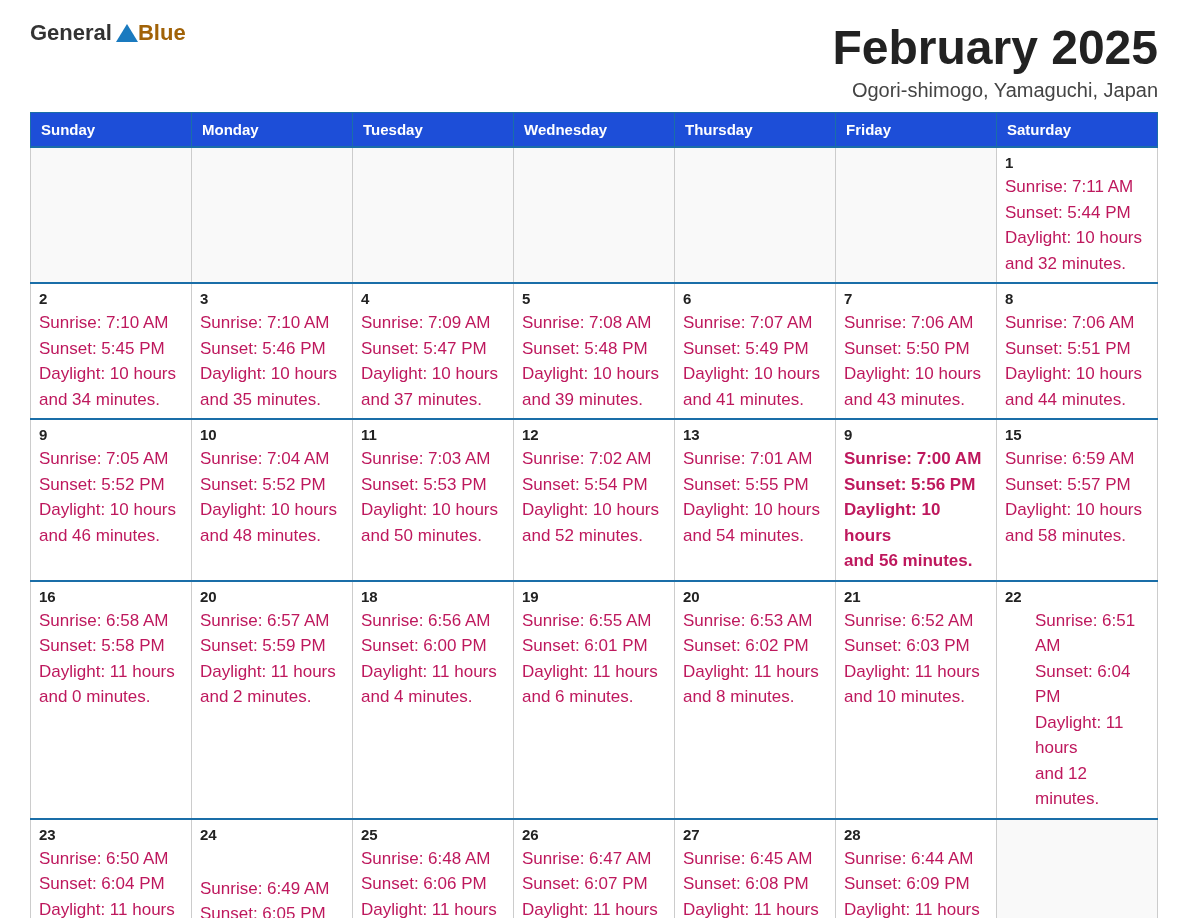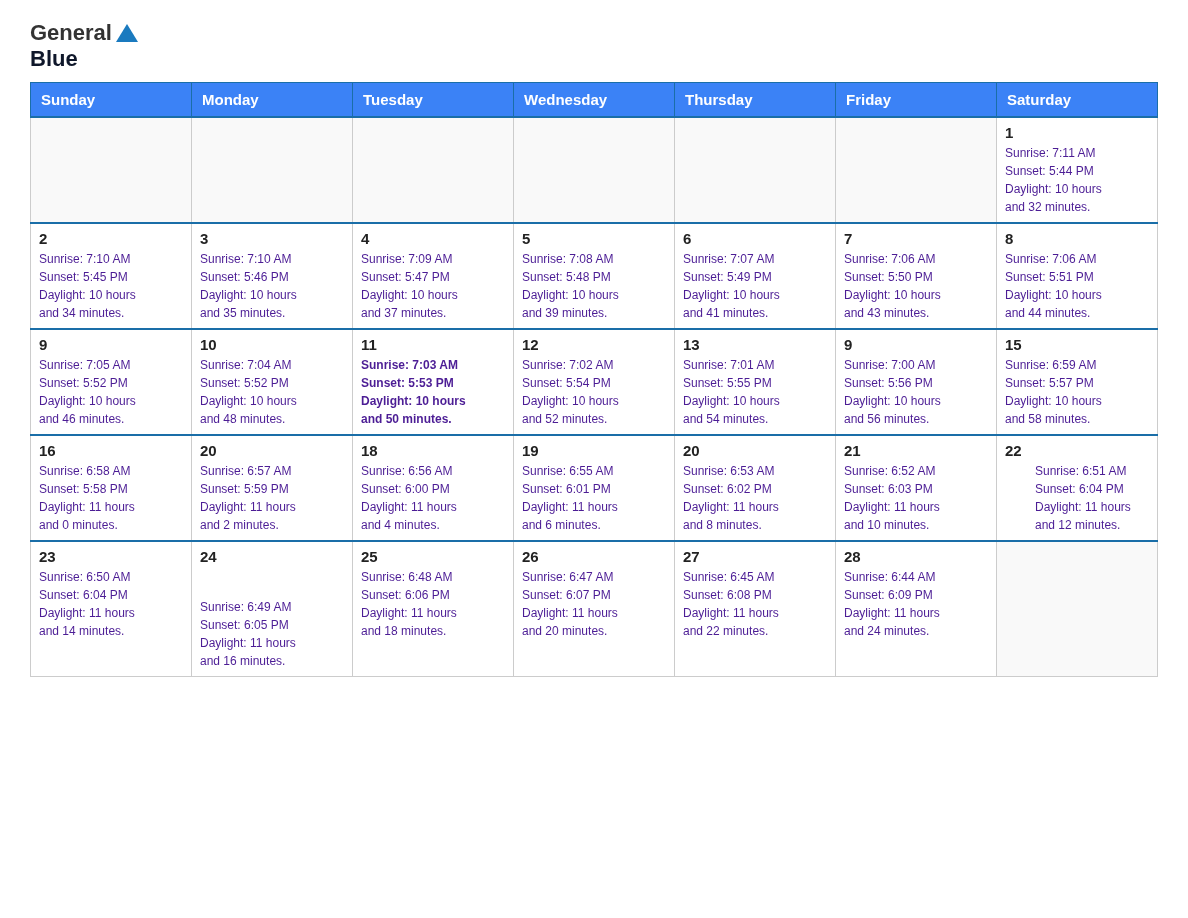--- a/index.html
+++ b/index.html
@@ -17,25 +17,24 @@
       margin-bottom: 10px;
     }
     .logo-text-general {
       font-size: 22px;
       font-weight: bold;
       color: #333;
     }
     .logo-text-blue {
       font-size: 22px;
       font-weight: bold;
-      color: #0f172a;
+      color: #a16207;
     }
     .logo-wrapper {
       display: flex;
-      flex-direction: column;
       align-items: flex-start;
     }
     .logo-row1 {
       display: flex;
       align-items: center;
     }
     .logo-triangle {
       display: inline-block;
       width: 0;
       height: 0;
@@ -57,21 +56,21 @@
       font-size: 20px;
       color: #444;
       margin-top: 4px;
     }
     .calendar {
       width: 100%;
       border-collapse: collapse;
       margin-top: 10px;
     }
     .calendar th {
-      background-color: #3b82f6;
+      background-color: #1d4ed8;
       color: #fff;
       font-size: 15px;
       font-weight: bold;
       padding: 8px 10px;
       text-align: left;
       border: 1px solid #1a6ea8;
     }
     .calendar td {
       vertical-align: top;
       border: 1px solid #ccc;
@@ -83,38 +82,42 @@
     }
     .calendar tr td {
       border-top: 2px solid #1a6ea8;
     }
     .day-number {
       font-size: 15px;
       font-weight: bold;
       margin-bottom: 3px;
     }
     .day-info {
-      font-size: 12px;
+      font-size: 17px;
       line-height: 1.5;
-      color: #4c1d95;
+      color: #be185d;
     }
     .empty-cell {
       background: #f9f9f9;
     }
   </style>
 </head>
 <body>
 
 <div class="header">
   <div class="logo-wrapper">
     <div class="logo-row1">
       <span class="logo-text-general">General</span>
       <span class="logo-triangle"></span>
     </div>
     <span class="logo-text-blue">Blue</span>
+  </div>
+  <div class="title-block">
+    <div class="calendar-title">February 2025</div>
+    <div class="calendar-subtitle">Ogori-shimogo, Yamaguchi, Japan</div>
   </div>
 </div>
 
 <table class="calendar">
   <thead>
     <tr>
     <th>Sunday</th>
         <th>Monday</th>
         <th>Tuesday</th>
         <th>Wednesday</th>
@@ -200,42 +203,42 @@
         </td>
         <td>
           <div class="day-number">10</div>
           <div class="day-info" style="white-space: pre-line;">Sunrise: 7:04 AM
 Sunset: 5:52 PM
 Daylight: 10 hours
 and 48 minutes.</div>
         </td>
         <td>
           <div class="day-number">11</div>
-          <div class="day-info" style="white-space: pre-line; font-weight: bold;">Sunrise: 7:03 AM
+          <div class="day-info" style="white-space: pre-line;">Sunrise: 7:03 AM
 Sunset: 5:53 PM
 Daylight: 10 hours
 and 50 minutes.</div>
         </td>
         <td>
           <div class="day-number">12</div>
           <div class="day-info" style="white-space: pre-line;">Sunrise: 7:02 AM
 Sunset: 5:54 PM
 Daylight: 10 hours
 and 52 minutes.</div>
         </td>
         <td>
           <div class="day-number">13</div>
           <div class="day-info" style="white-space: pre-line;">Sunrise: 7:01 AM
 Sunset: 5:55 PM
 Daylight: 10 hours
 and 54 minutes.</div>
         </td>
         <td>
           <div class="day-number">9</div>
-          <div class="day-info" style="white-space: pre-line;">Sunrise: 7:00 AM
+          <div class="day-info" style="white-space: pre-line; font-weight: bold;">Sunrise: 7:00 AM
 Sunset: 5:56 PM
 Daylight: 10 hours
 and 56 minutes.</div>
         </td>
         <td>
           <div class="day-number">15</div>
           <div class="day-info" style="white-space: pre-line;">Sunrise: 6:59 AM
 Sunset: 5:57 PM
 Daylight: 10 hours
 and 58 minutes.</div>

